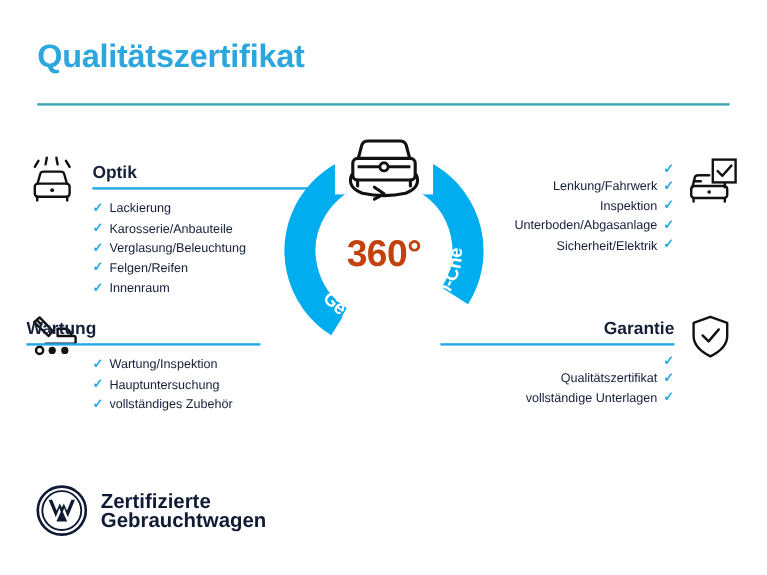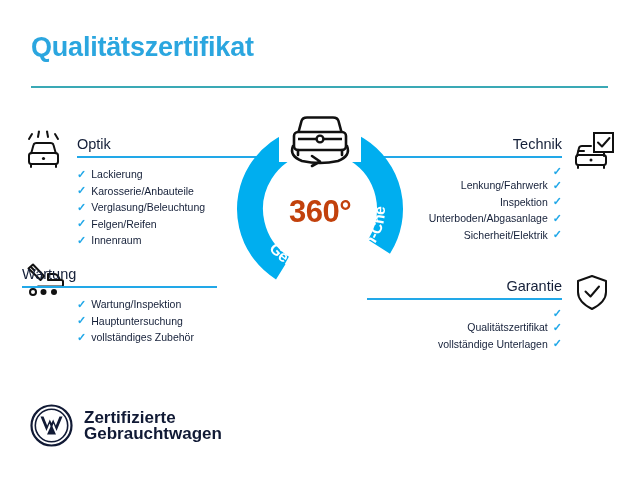--- a/index.html
+++ b/index.html
@@ -41,21 +41,21 @@
   .section { position: absolute; }
 
   .sec-head {
     position: relative;
     height: 30px;
   }
   .sec-title {
     position: absolute;
     bottom: 6px;
     font-size: 14.5px;
-    font-weight: normal;
+    font-weight: bold;
     color: #141f38;
     white-space: nowrap;
   }
   .sec-left .sec-title  { left: 0; }
   .sec-right .sec-title { right: 0; }
 
   .sec-rule {
     position: absolute;
     bottom: 0;
     height: 2px;
@@ -234,24 +234,20 @@
         <line x1="7.5" y1="21" x2="13" y2="21" stroke="#111111" stroke-width="2" stroke-linecap="round"></line>
         <rect x="5" y="25" width="30" height="10" rx="2.5" fill="none" stroke="#111111" stroke-width="2"></rect>
         <line x1="7" y1="35" x2="7" y2="38" stroke="#111111" stroke-width="2" stroke-linecap="round"></line>
         <line x1="33" y1="35" x2="33" y2="38" stroke="#111111" stroke-width="2" stroke-linecap="round"></line>
         <circle cx="20" cy="30" r="1.5" fill="#111111"></circle>
         <path d="M33 26 L33 16" fill="none" stroke="#111111" stroke-width="2" stroke-linecap="round"></path>
         <rect x="23" y="3" width="19" height="19" fill="#ffffff" stroke="#111111" stroke-width="2"></rect>
         <path d="M27 12.5 L31 16.5 L38.5 8" fill="none" stroke="#111111" stroke-width="2" stroke-linecap="round" stroke-linejoin="round"></path>
       </svg>
     </div>
-    <div class="sec-head" style="margin-right:55px;">
-      <div class="sec-title">Technik</div>
-      <div class="sec-rule" style="right:0; width:195px;"></div>
-    </div>
     <div class="items" style="margin-right:55px;">
       <div class="item">
         <span class="check">✓</span>
       </div>
       <div class="item">
         <span>Lenkung/Fahrwerk</span>
         <span class="check">✓</span>
       </div>
       <div class="item">
         <span>Inspektion</span>
@@ -261,21 +257,21 @@
         <span>Unterboden/Abgasanlage</span>
         <span class="check">✓</span>
       </div>
       <div class="item">
         <span>Sicherheit/Elektrik</span>
         <span class="check">✓</span>
       </div>
     </div>
   </div>
 
-  <div class="section sec-right" style="right:22px; top:270px; width:250px;">
+  <div class="section sec-right" style="right:22px; top:258px; width:250px;">
     <div class="sec-icon" style="right:2px; top:2px;">
       <svg viewBox="0 0 46 40" width="46" height="40">
         <path d="M23 4 L37 9 L37 20 Q37 30 23 37 Q9 30 9 20 L9 9 Z" fill="none" stroke="#111111" stroke-width="2" stroke-linejoin="round"></path>
         <path d="M16.5 19.5 L21.5 24.5 L30 14.5" fill="none" stroke="#111111" stroke-width="2" stroke-linecap="round" stroke-linejoin="round"></path>
       </svg>
     </div>
     <div class="sec-head" style="margin-right:55px;">
       <div class="sec-title">Garantie</div>
       <div class="sec-rule" style="right:0; width:195px;"></div>
     </div>

